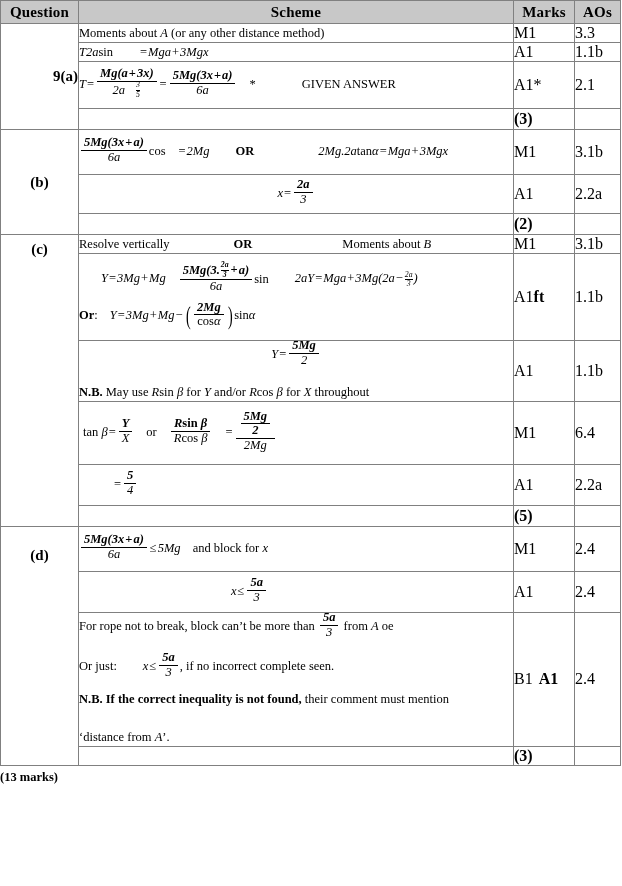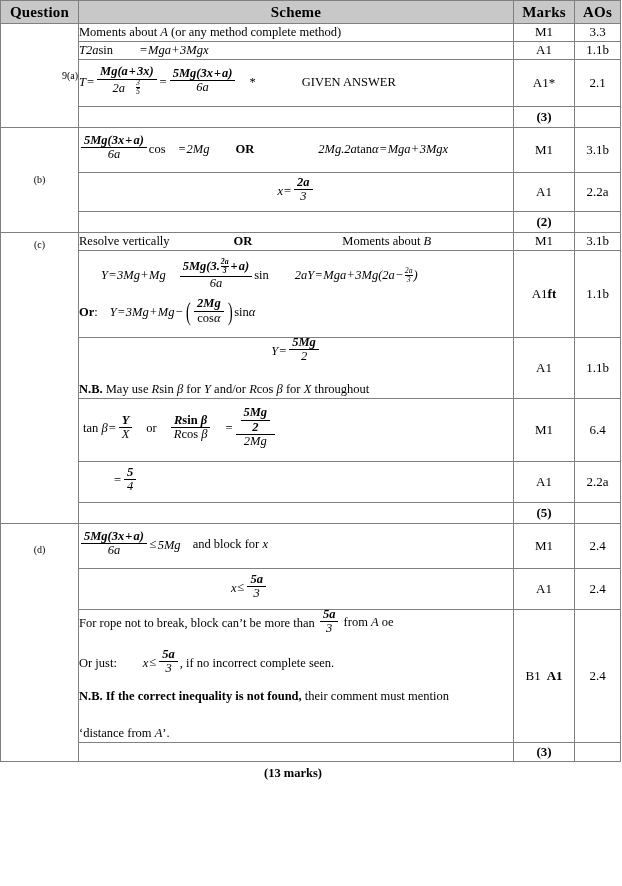--- a/index.html
+++ b/index.html
@@ -39,35 +39,35 @@
     font-weight: bold;
     font-size: 15px;
     text-align: center;
     height: 22px;
     letter-spacing: .2px;
   }
 
   td.q {
     text-align: right;
     padding-right: 9px;
-    font-weight: normal;
-    font-size: 10px;
+    font-weight: bold;
+    font-size: 15px;
     vertical-align: top;
     padding-top: 6px;
   }
   td.q.mid { vertical-align: middle; padding-top: 0; }
 
   td.scheme {
     padding: 4px 6px 4px 9px;
     font-size: 12.5px;
     line-height: 1.35;
   }
   td.marks, td.aos {
-    text-align: center;
-    font-size: 13px;
+    text-align: left;
+    font-size: 16px;
   }
   td.marks.total { font-weight: bold; }
 
   .b { font-weight: bold; }
 
   
   .math { font-style: italic; white-space: nowrap; display: inline-block; }
   .up { font-style: normal; }
   .op { font-style: normal; padding: 0 1px; }
 
@@ -115,21 +115,21 @@
   .gap-lg { display: inline-block; width: 46px; }
   .gap-xl { display: inline-block; width: 64px; }
 
   .ctr { text-align: center; }
   .row-line { display: block; }
   .spacer-line { display: block; height: 7px; }
 
   td.tall-c { height: 86px; }
 
   .total-marks {
-    text-align: center;
+    text-align: left;
     font-weight: bold;
     font-size: 12.5px;
     padding-right: 34px;
     padding-top: 4px;
     width: 620px;
     box-sizing: border-box;
   }
 </style>
 </head>
 <body>
@@ -146,21 +146,21 @@
       <tr class="head">
     <th>Question</th>
     <th>Scheme</th>
     <th>Marks</th>
     <th>AOs</th>
   </tr>
 
   <tr>
     <td class="q" rowspan="4">9(a)</td>
     <td class="scheme">
-      <span class="math"><span class="up">Moments about </span>A<span class="up"> (or any method complete method)</span></span>
+      <span class="math"><span class="up">Moments about </span>A<span class="up"> (or any other distance method)</span></span>
     </td>
     <td class="marks">M1</td>
     <td class="aos">3.3</td>
   </tr>
 
   <tr>
     <td class="scheme">
       <span class="math">T2a<span class="up">sin</span><span class="gap-md"></span><span class="op">=</span>Mga<span class="op">+</span>3Mgx</span>
     </td>
     <td class="marks">A1</td>

